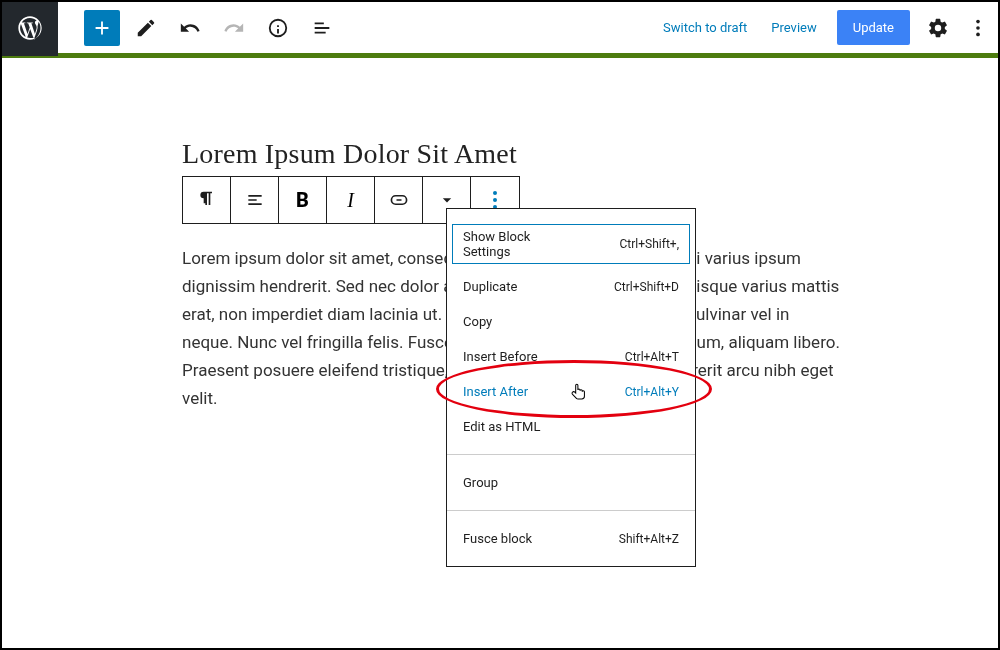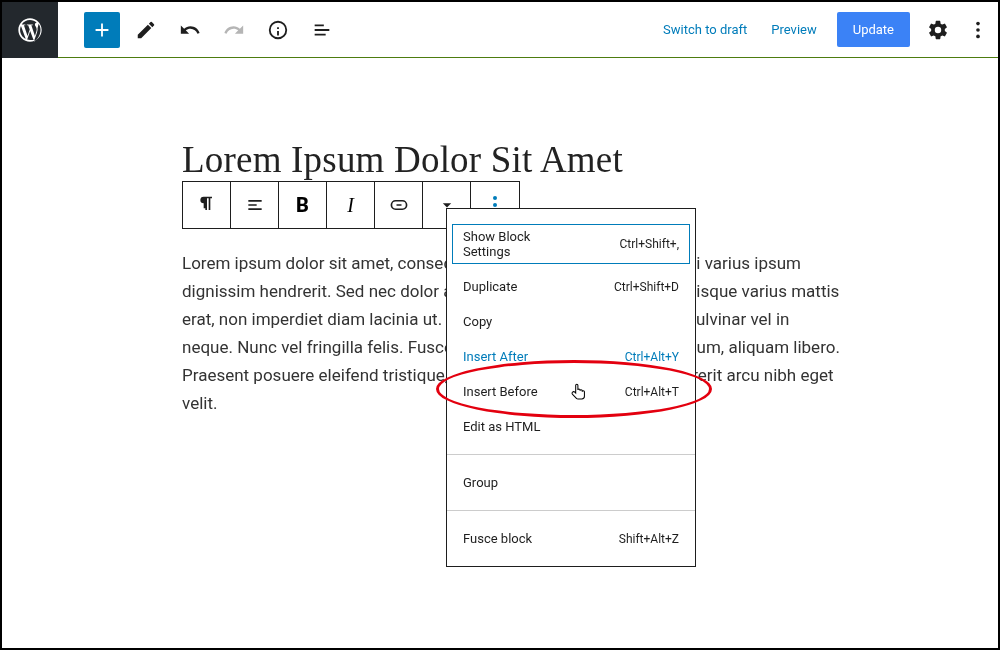--- a/index.html
+++ b/index.html
@@ -11,21 +11,21 @@
     overflow: hidden;
     border: 2px solid #000;
     position: relative;
   }
 
   
   .topbar {
     display: flex;
     align-items: center;
     height: 56px;
-    border-bottom: 1px solid #4d7c0f;
+    border-bottom: 5px solid #4d7c0f;
     background: #fff;
   }
   .wp-logo {
     width: 56px; height: 56px;
     background: #23282d;
     display: flex; align-items: center; justify-content: center;
     color: #fff;
   }
   .wp-logo svg { width: 28px; height: 28px; fill: #fff; }
   .tb-btn {
@@ -67,23 +67,24 @@
   }
 
   
   .content {
     position: relative;
     padding: 80px 0 0 180px;
     width: 100%;
   }
   .title {
     font-family: Georgia, "Times New Roman", serif;
-    font-size: 37px;
+    font-size: 28px;
     font-weight: 400;
     color: #222;
+    margin-bottom: 6px;
     letter-spacing: 0.2px;
   }
 
   
   .block-toolbar {
     display: flex;
     border: 1px solid #1e1e1e;
     background: #fff;
     height: 48px;
     width: fit-content;
@@ -275,27 +276,27 @@
       <span class="dd-sc">Ctrl+Shift+,</span>
     </div>
     <div class="dd-item">
       <span>Duplicate</span>
       <span class="dd-sc">Ctrl+Shift+D</span>
     </div>
     <div class="dd-item">
       <span>Copy</span>
       <span class="dd-sc"></span>
     </div>
+    <div class="dd-item">
+      <span>Insert Before</span>
+      <span class="dd-sc">Ctrl+Alt+T</span>
+    </div>
     <div class="dd-item hover">
       <span>Insert After</span>
       <span class="dd-sc">Ctrl+Alt+Y</span>
-    </div>
-    <div class="dd-item">
-      <span>Insert Before</span>
-      <span class="dd-sc">Ctrl+Alt+T</span>
     </div>
     <div class="dd-item">
       <span>Edit as HTML</span>
       <span class="dd-sc"></span>
     </div>
   </div>
   <div class="dd-section">
     <div class="dd-item">
       <span>Group</span>
       <span class="dd-sc"></span>

